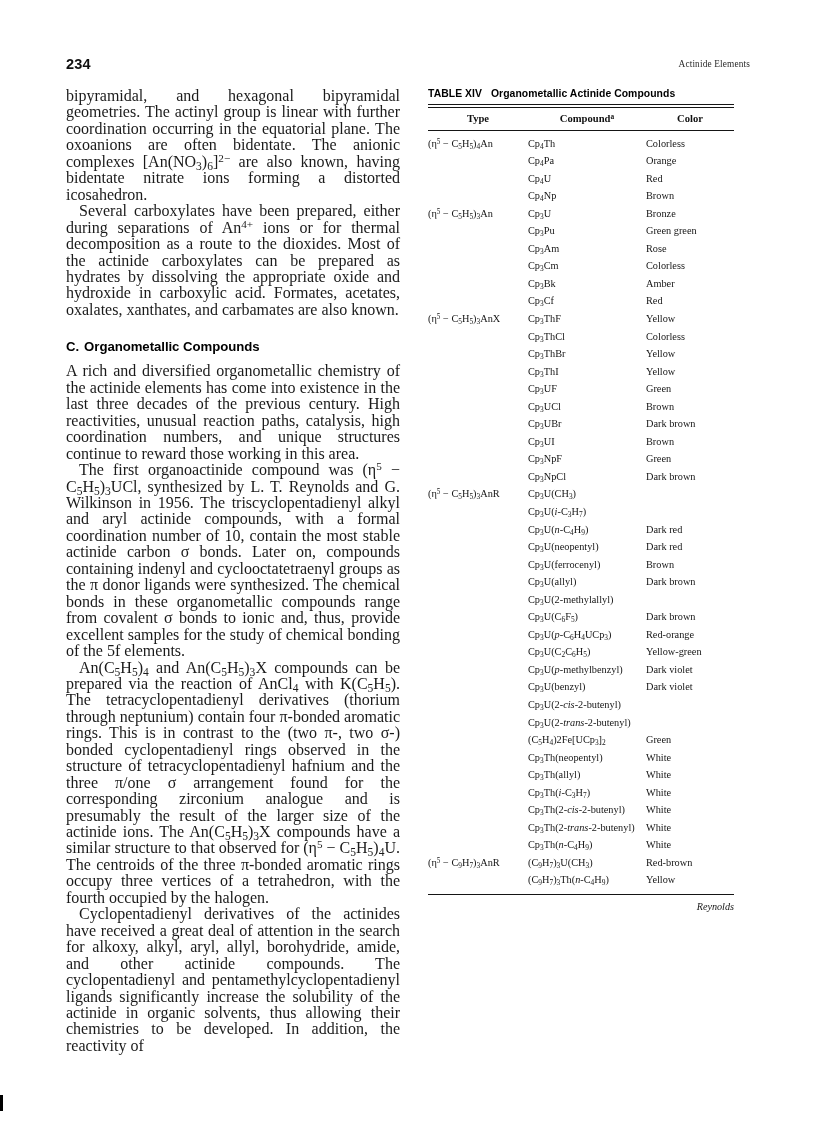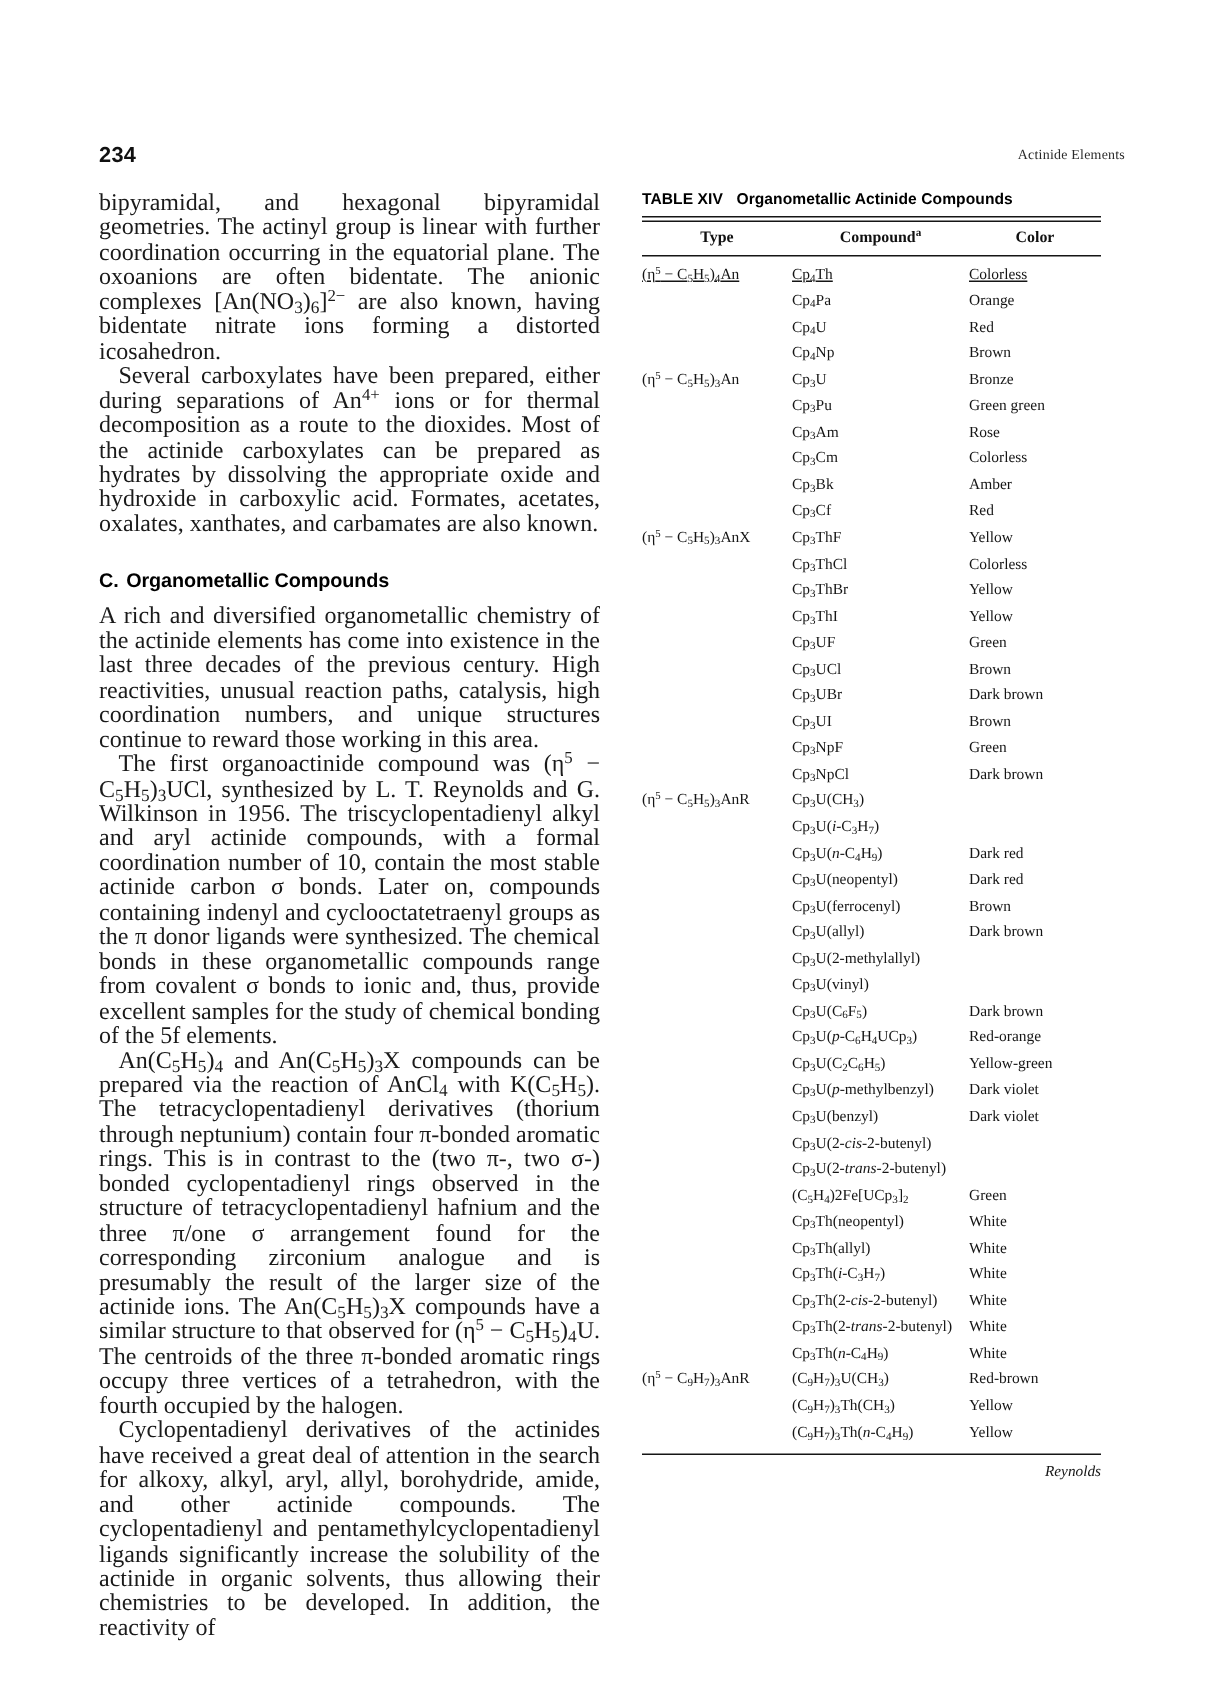--- a/index.html
+++ b/index.html
@@ -11,21 +11,20 @@
     width: 816px;
     height: 1123px;
     position: relative;
     font-family: "Liberation Serif", "DejaVu Serif", serif;
     color: #1a1a1a;
     overflow: hidden;
   }
   .page {
     position: absolute;
     inset: 0;
-    margin-top: 40px;
   }
 
   
   .folio {
     position: absolute;
     left: 66px;
     top: 56px;
     font-family: "Liberation Sans", sans-serif;
     font-size: 14.5px;
     font-weight: bold;
@@ -115,21 +114,21 @@
     white-space: nowrap;
   }
   col.c-type  { width: 100px; }
   col.c-cmpd  { width: 118px; }
   col.c-color { width: 88px; }
 
   td.type  { text-align: left; padding-left: 0px; }
   td.cmpd  { text-align: left; padding-left: 6px; }
   td.color { text-align: left; padding-left: 2px; }
 
-  tr.first-body td { padding-top: 4px; text-decoration: underline; }
+  tr.first-body td { padding-top: 4px; }
 
   sub { font-size: 72%; vertical-align: -0.25em; line-height: 0; }
   sup { font-size: 70%; vertical-align: 0.46em; line-height: 0; }
   i.it { font-style: italic; }
 
   .continues {
     text-align: right;
     font-size: 10.2px;
     font-style: italic;
     margin-top: 6px;
@@ -330,25 +329,20 @@
             <td class="cmpd">Cp<sub>3</sub>U(allyl)</td>
             <td class="color">Dark brown</td>
           </tr>
           <tr>
             <td class="type"></td>
             <td class="cmpd">Cp<sub>3</sub>U(2-methylallyl)</td>
             <td class="color"></td>
           </tr>
           <tr>
             <td class="type"></td>
-            <td class="cmpd">Cp<sub>3</sub>U(vinyl)</td>
-            <td class="color"></td>
-          </tr>
-          <tr>
-            <td class="type"></td>
             <td class="cmpd">Cp<sub>3</sub>U(C<sub>6</sub>F<sub>5</sub>)</td>
             <td class="color">Dark brown</td>
           </tr>
           <tr>
             <td class="type"></td>
             <td class="cmpd">Cp<sub>3</sub>U(<i class="it">p</i>-C<sub>6</sub>H<sub>4</sub>UCp<sub>3</sub>)</td>
             <td class="color">Red-orange</td>
           </tr>
           <tr>
             <td class="type"></td>
@@ -410,25 +404,20 @@
             <td class="cmpd">Cp<sub>3</sub>Th(<i class="it">n</i>-C<sub>4</sub>H<sub>9</sub>)</td>
             <td class="color">White</td>
           </tr>
           <tr>
             <td class="type">(η<sup>5</sup> − C<sub>9</sub>H<sub>7</sub>)<sub>3</sub>AnR</td>
             <td class="cmpd">(C<sub>9</sub>H<sub>7</sub>)<sub>3</sub>U(CH<sub>3</sub>)</td>
             <td class="color">Red-brown</td>
           </tr>
           <tr>
             <td class="type"></td>
-            <td class="cmpd">(C<sub>9</sub>H<sub>7</sub>)<sub>3</sub>Th(CH<sub>3</sub>)</td>
-            <td class="color">Yellow</td>
-          </tr>
-          <tr>
-            <td class="type"></td>
             <td class="cmpd">(C<sub>9</sub>H<sub>7</sub>)<sub>3</sub>Th(<i class="it">n</i>-C<sub>4</sub>H<sub>9</sub>)</td>
             <td class="color">Yellow</td>
           </tr>
         </tbody>
     </table>
 
     <div class="rule-bottom"></div>
     <div class="continues">Reynolds</div>
   </div>
 

